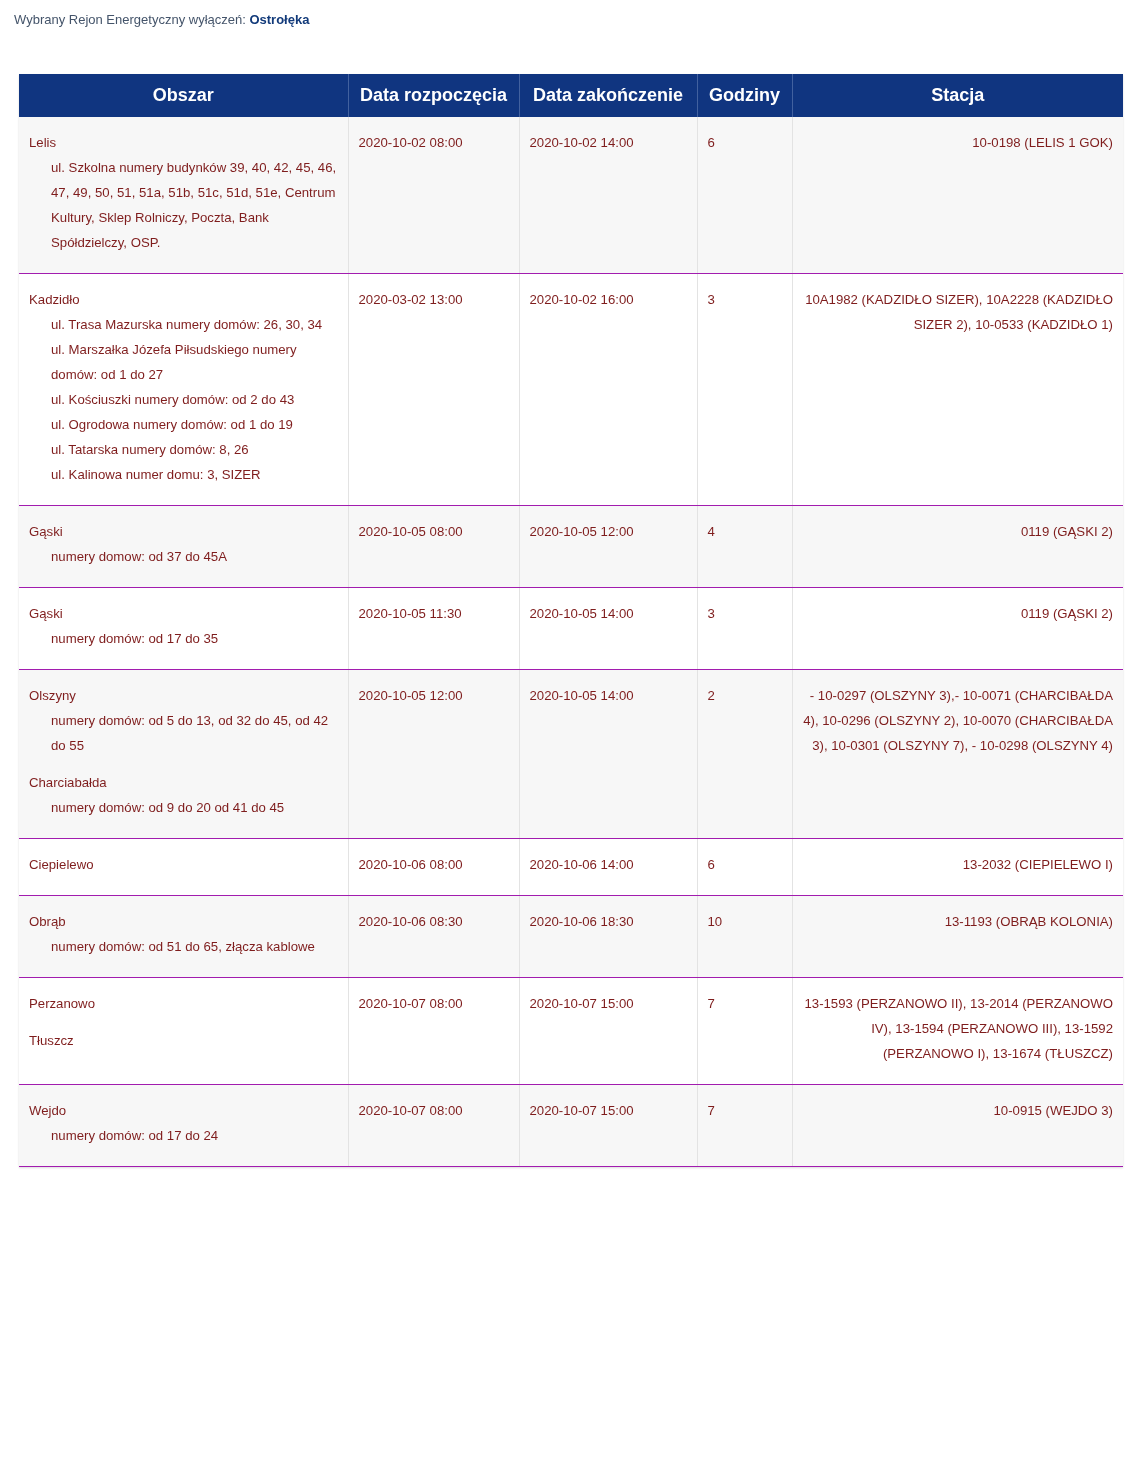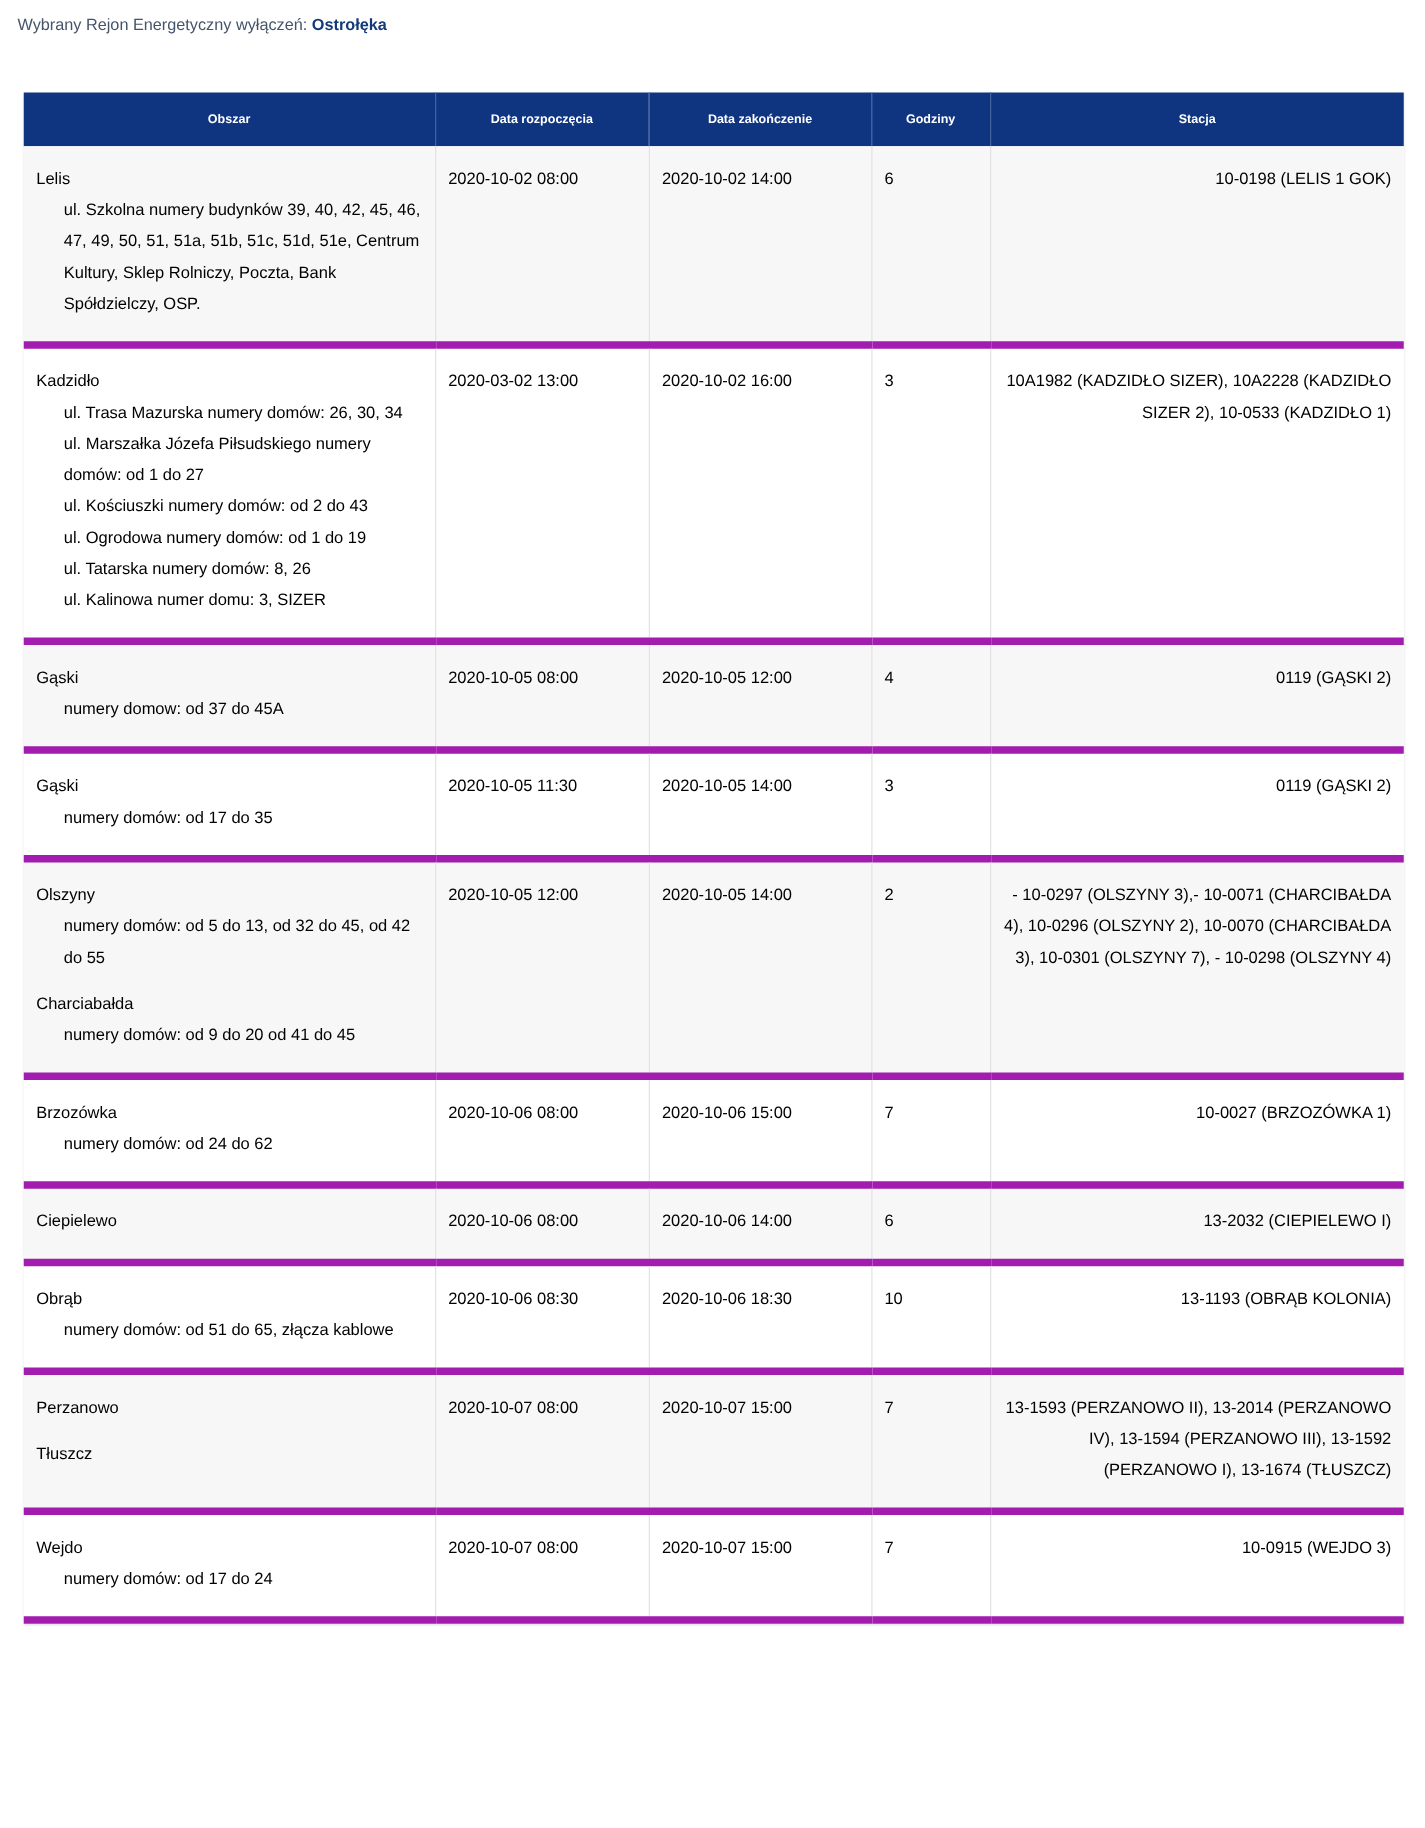--- a/index.html
+++ b/index.html
@@ -44,40 +44,40 @@
     border-collapse: collapse;
     width: 1104px;
     table-layout: fixed;
     background: #ffffff;
     box-shadow: 0 1px 2px rgba(0,0,0,0.14);
   }
 
   table.outage thead th {
     background: #103580;
     color: #ffffff;
-    font-size: 10px;
+    font-size: 18px;
     font-weight: 700;
     text-align: center;
     vertical-align: middle;
     height: 43px;
     padding: 0 6px;
     border-right: 1px solid #42619f;
     box-sizing: border-box;
   }
   table.outage thead th:last-child { border-right: none; }
 
   table.outage tbody td {
     border-right: 1px solid #e3e3e3;
-    border-bottom: 6px solid #a21caf;
+    border-bottom: 1px solid #a21caf;
     font-size: 13.2px;
     line-height: 25px;
     vertical-align: top;
     padding: 13px 10px 18px 10px;
     box-sizing: border-box;
-    color: #000000;
+    color: #7f1d1d;
   }
   table.outage tbody td:last-child { border-right: none; text-align: right; }
   table.outage tbody tr:nth-child(odd) td { background: #f7f7f7; }
   table.outage tbody tr:nth-child(even) td { background: #ffffff; }
 
   
   col.c-area    { width: 329px; }
   col.c-start   { width: 171px; }
   col.c-end     { width: 178px; }
   col.c-hours   { width: 95px;  }
@@ -181,30 +181,20 @@
               <span class="area-name">Charciabałda</span>
               <span class="area-detail">numery domów: od 9 do 20 od 41 do 45</span>
             </td>
             <td class="start">2020-10-05 12:00</td>
             <td class="end">2020-10-05 14:00</td>
             <td class="hours">2</td>
             <td class="station">- 10-0297 (OLSZYNY 3),- 10-0071 (CHARCIBAŁDA 4), 10-0296 (OLSZYNY 2), 10-0070 (CHARCIBAŁDA 3), 10-0301 (OLSZYNY 7), - 10-0298 (OLSZYNY 4)</td>
           </tr>
           <tr>
             <td class="area">
-              <span class="area-name">Brzozówka</span>
-              <span class="area-detail">numery domów: od 24 do 62</span>
-            </td>
-            <td class="start">2020-10-06 08:00</td>
-            <td class="end">2020-10-06 15:00</td>
-            <td class="hours">7</td>
-            <td class="station">10-0027 (BRZOZÓWKA 1)</td>
-          </tr>
-          <tr>
-            <td class="area">
               <span class="area-name">Ciepielewo</span>
             </td>
             <td class="start">2020-10-06 08:00</td>
             <td class="end">2020-10-06 14:00</td>
             <td class="hours">6</td>
             <td class="station">13-2032 (CIEPIELEWO I)</td>
           </tr>
           <tr>
             <td class="area">
               <span class="area-name">Obrąb</span>

